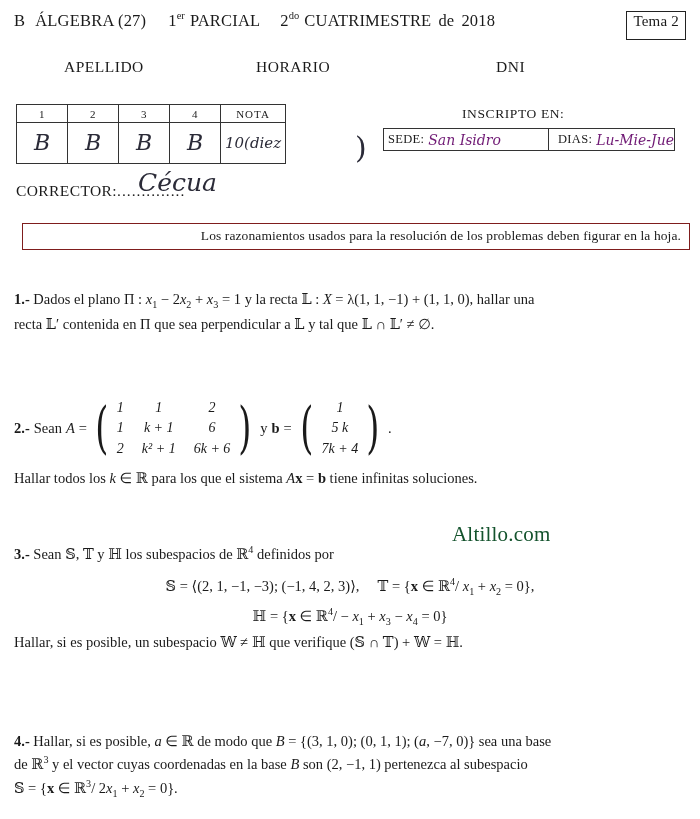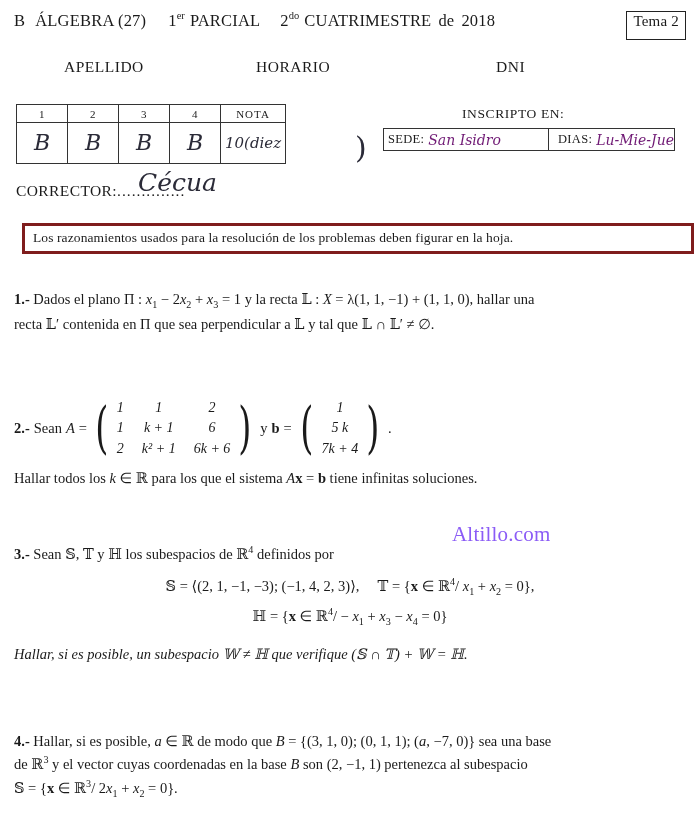--- a/index.html
+++ b/index.html
@@ -168,24 +168,24 @@
     margin: 0 5px;
   }
   .fill { flex: 1; }
 
   
   .notice {
     position: absolute;
     left: 22px;
     top: 223px;
     width: 650px;
-    border: 3px solid #7f1d1d;
+    border: 1px solid #7f1d1d;
     padding: 4px 8px 5px 8px;
     font-size: 13.5px;
-    text-align: left;
+    text-align: right;
     letter-spacing: .1px;
   }
 
   
   .prob {
     position: absolute;
     left: 14px;
     width: 672px;
     font-size: 14.5px;
     line-height: 1.55;
@@ -227,29 +227,29 @@
   .mtx div { text-align: center; white-space: nowrap; }
   .p2-line2 { margin-top: 8px; }
 
   
   .disp {
     text-align: center;
     margin: 9px 0 2px 0;
     font-size: 14.5px;
   }
   .disp2 { margin-top: 4px; }
-  .p3-last { margin-top: 14px; font-style: italic; }
+  .p3-last { margin-top: 2px; }
 
   
   .watermark {
     position: absolute;
     left: 452px;
     top: 522px;
     font-size: 21px;
-    color: #8b5cf6;
+    color: #14532d;
     font-family: "Liberation Serif", serif;
     letter-spacing: .2px;
   }
 </style>
 </head>
 <body>
 
 <div class="page">
 
   <div class="hdr">

